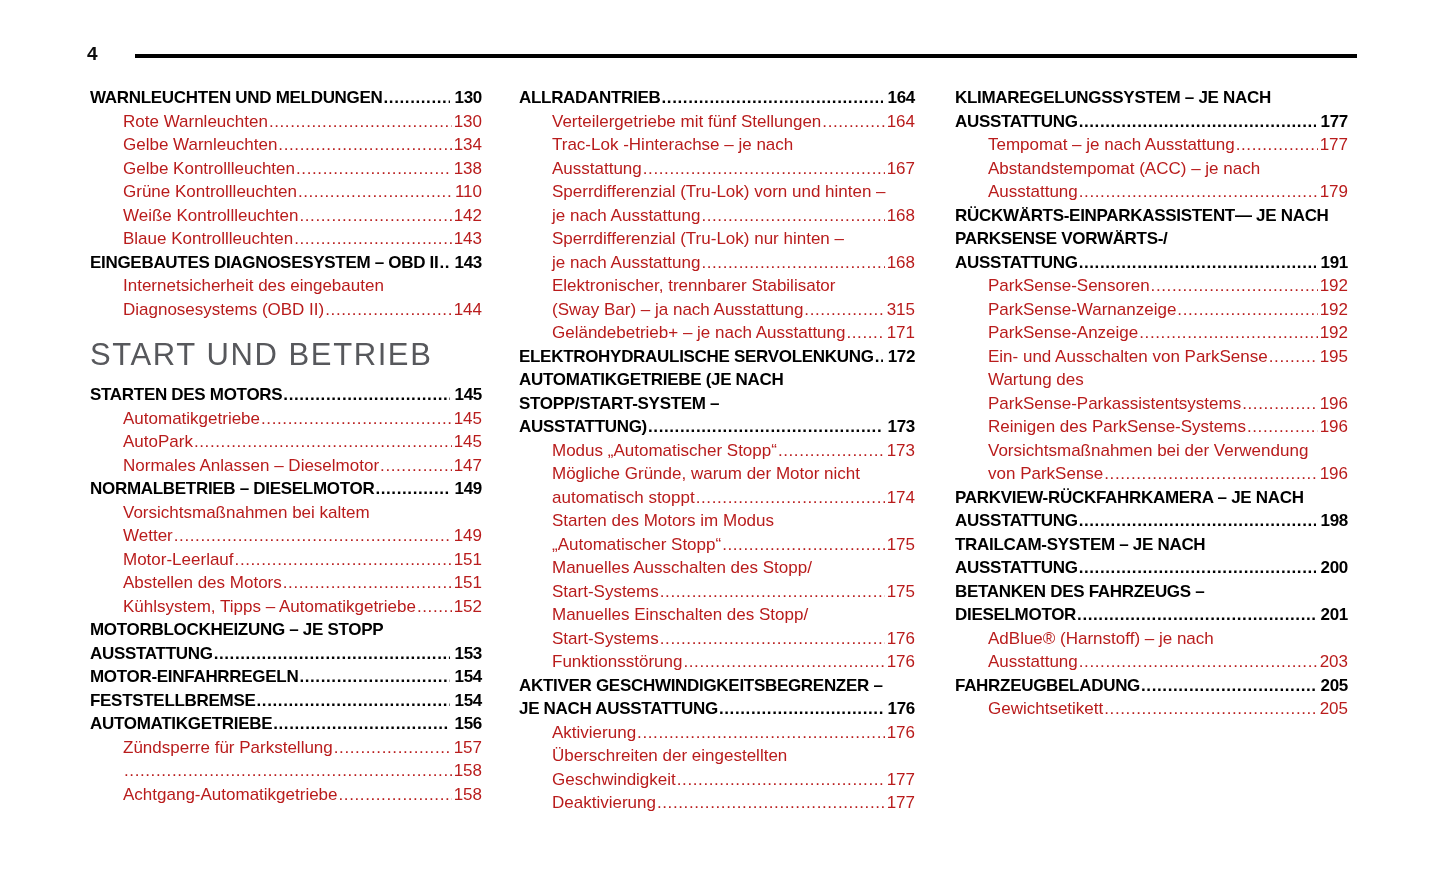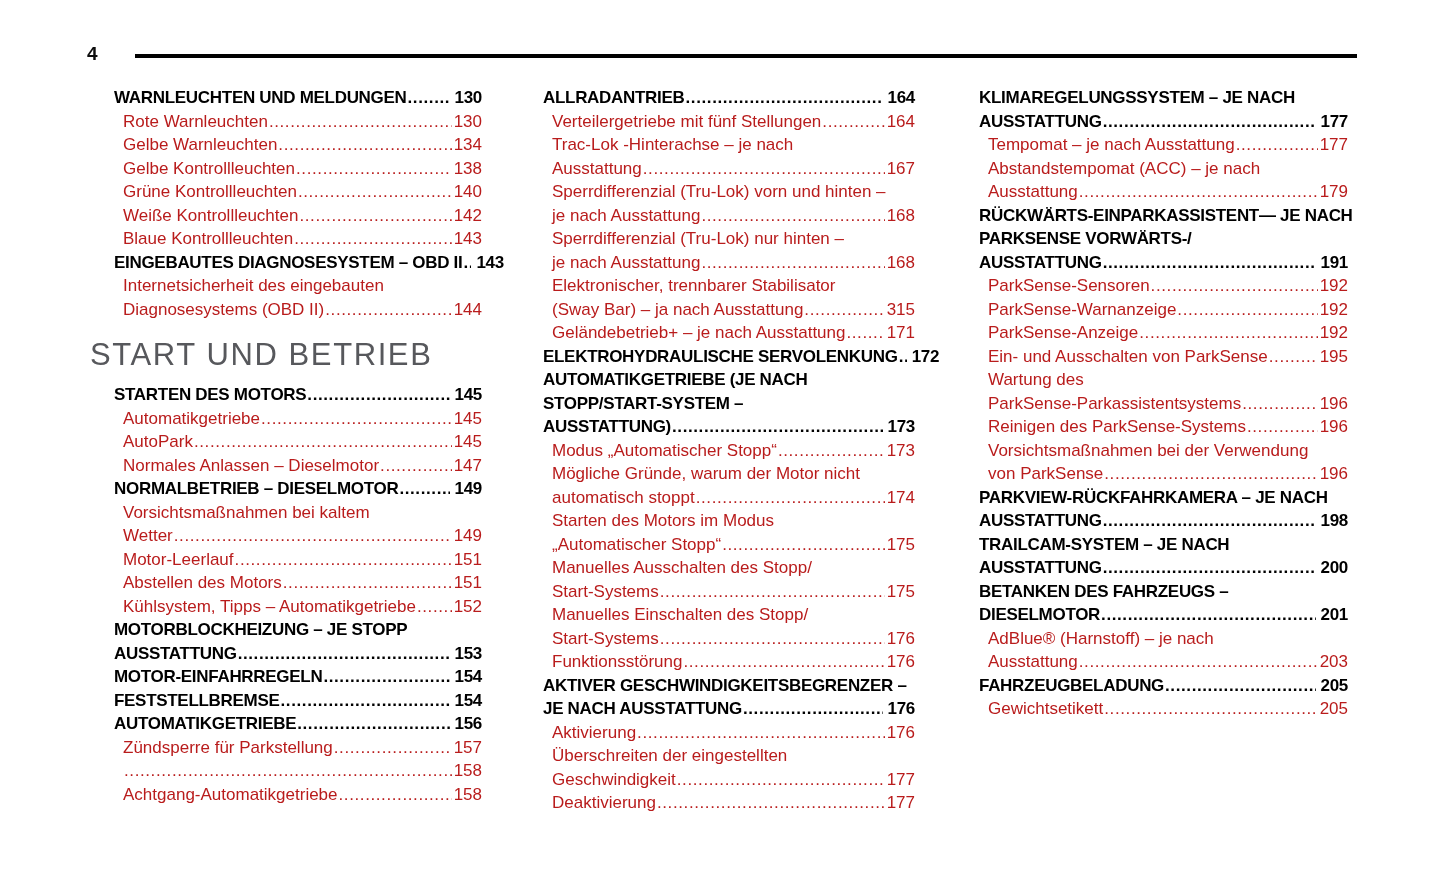--- a/index.html
+++ b/index.html
@@ -48,21 +48,20 @@
     display: flex;
     align-items: baseline;
     font-size: 17px;
     line-height: 23.5px;
     white-space: nowrap;
   }
   .entry.chapter .line {
     font-weight: 700;
     color: #000000;
     letter-spacing: -0.3px;
-    margin-left: 24px;
   }
   .entry.sub .line { color: #b91c1c; }
 
   .txt { white-space: pre; }
 
   .leader {
     flex: 1 1 auto;
     min-width: 8px;
     overflow: hidden;
     white-space: nowrap;
@@ -117,21 +116,21 @@
         <div class="line">
           <span class="txt">Gelbe Kontrollleuchten</span>
           <span class="leader"></span>
           <span class="pg">138</span>
         </div>
       </div>
       <div class="entry sub">
         <div class="line">
           <span class="txt">Grüne Kontrollleuchten</span>
           <span class="leader"></span>
-          <span class="pg">140</span>
+          <span class="pg">110</span>
         </div>
       </div>
       <div class="entry sub">
         <div class="line">
           <span class="txt">Weiße Kontrollleuchten</span>
           <span class="leader"></span>
           <span class="pg">142</span>
         </div>
       </div>
       <div class="entry sub">

